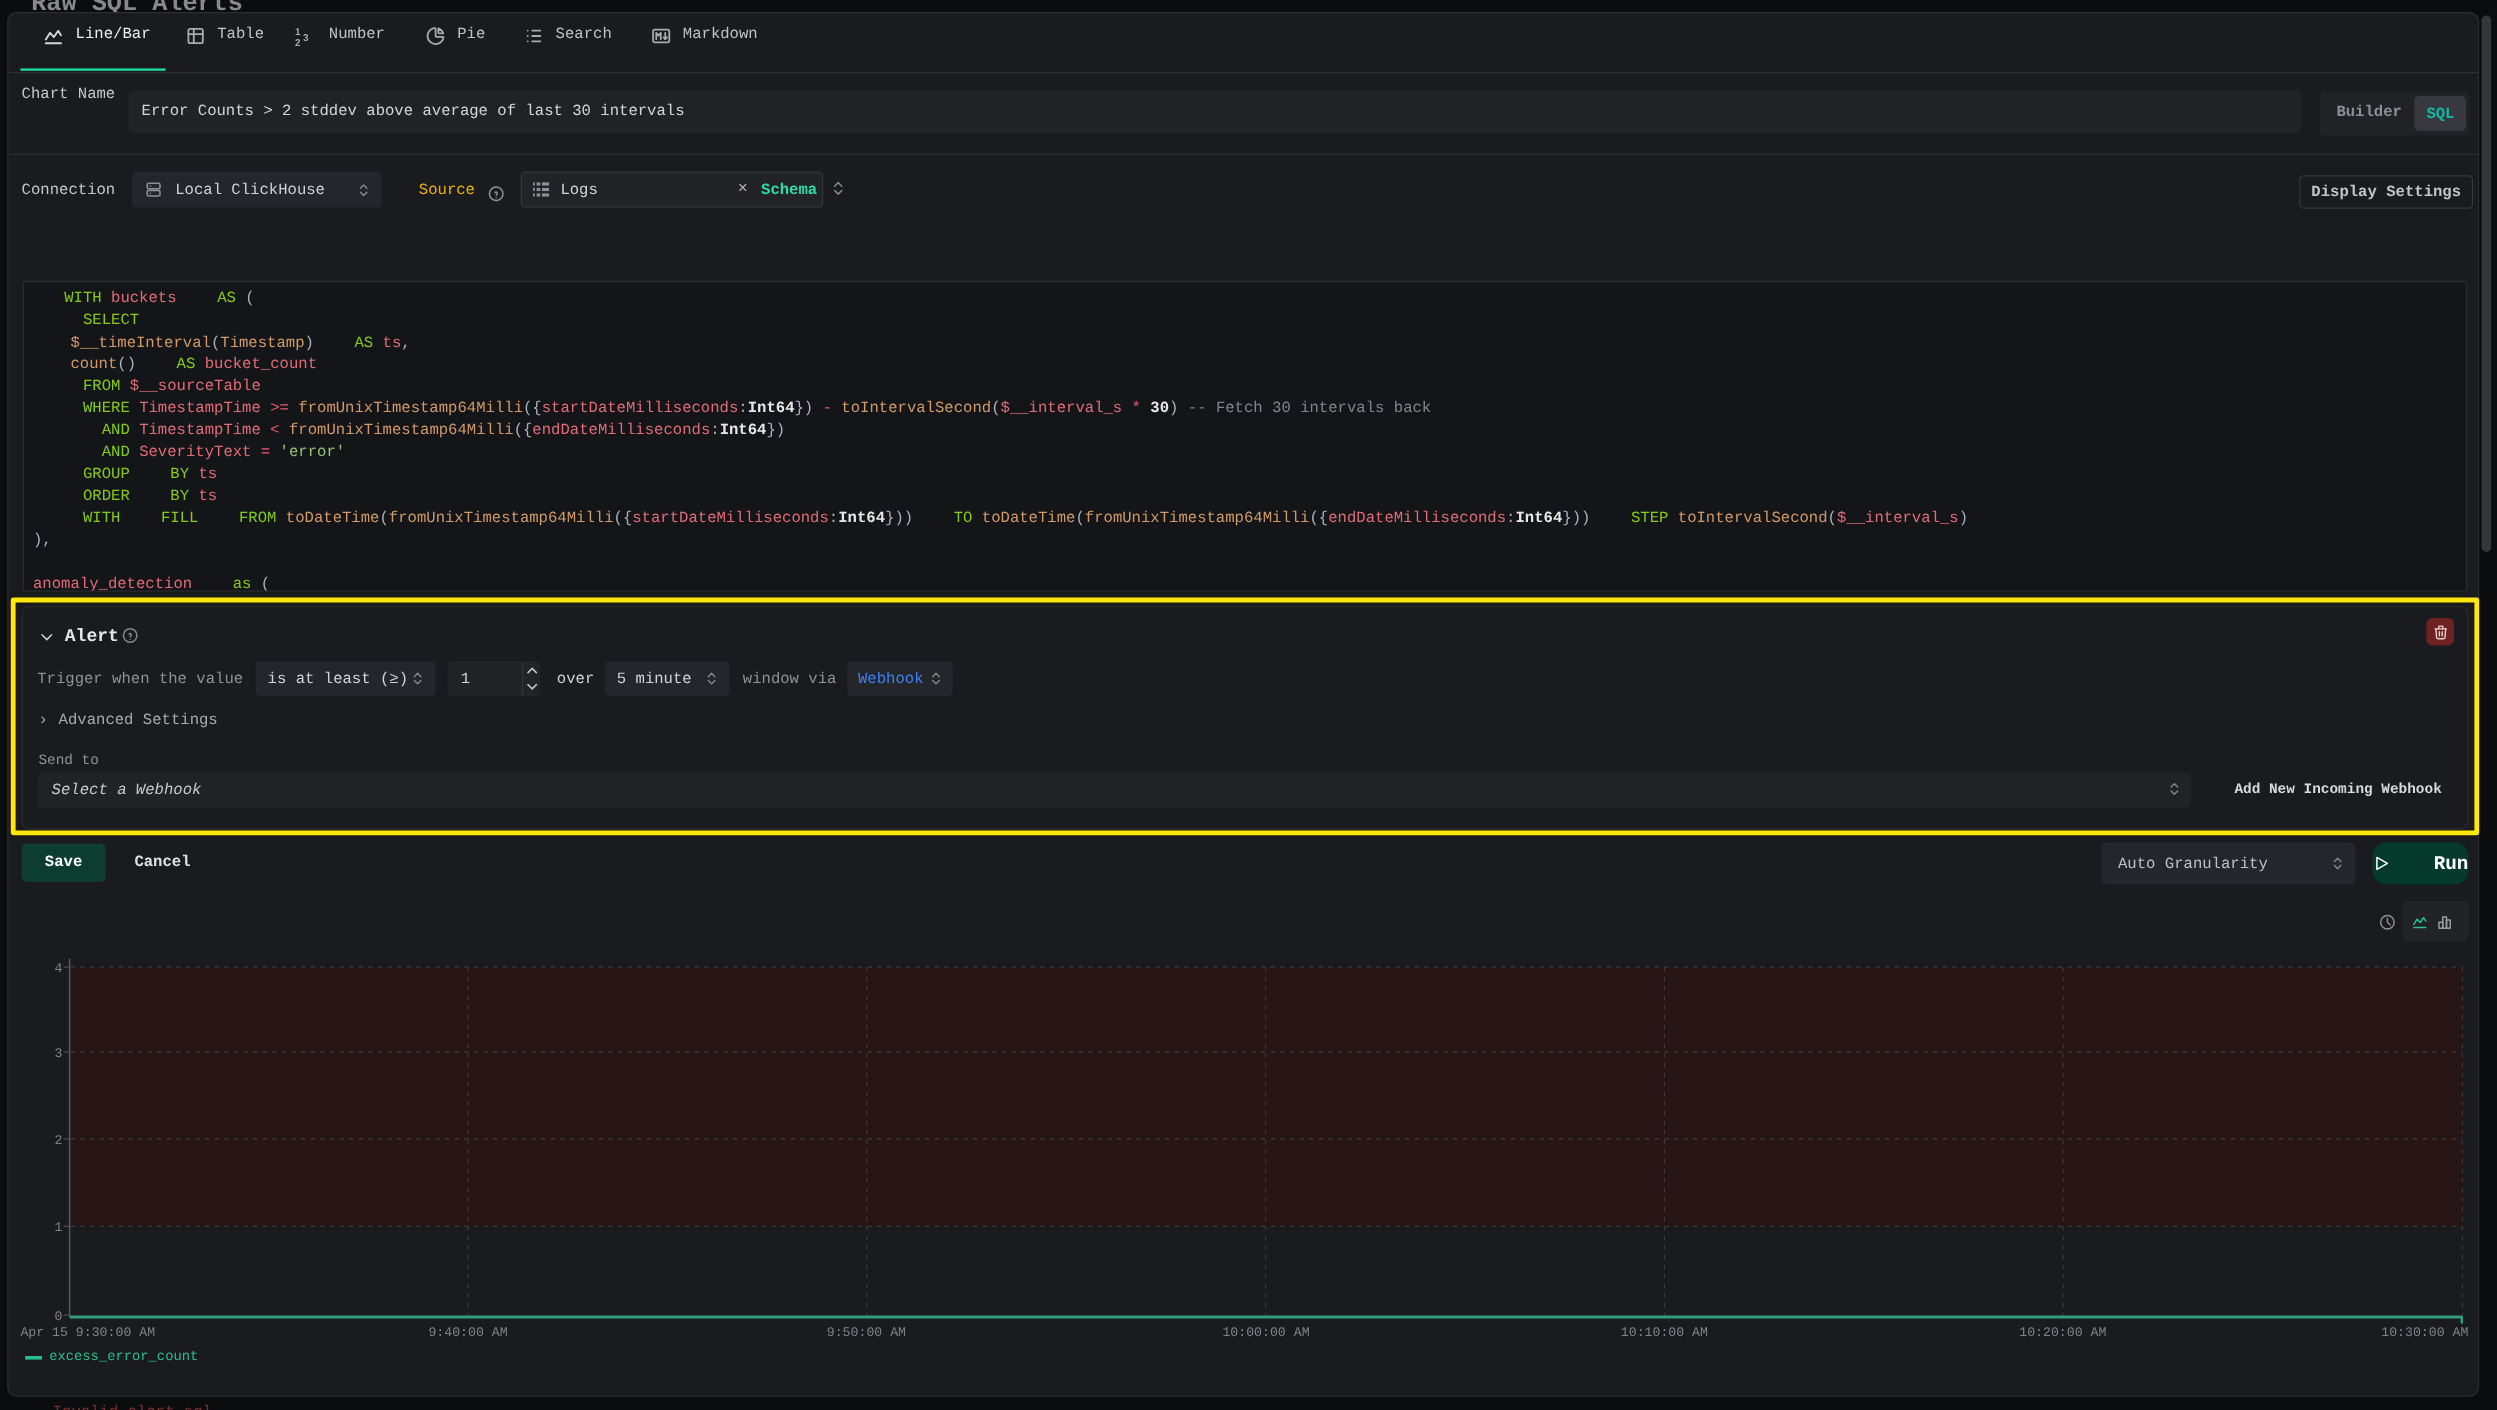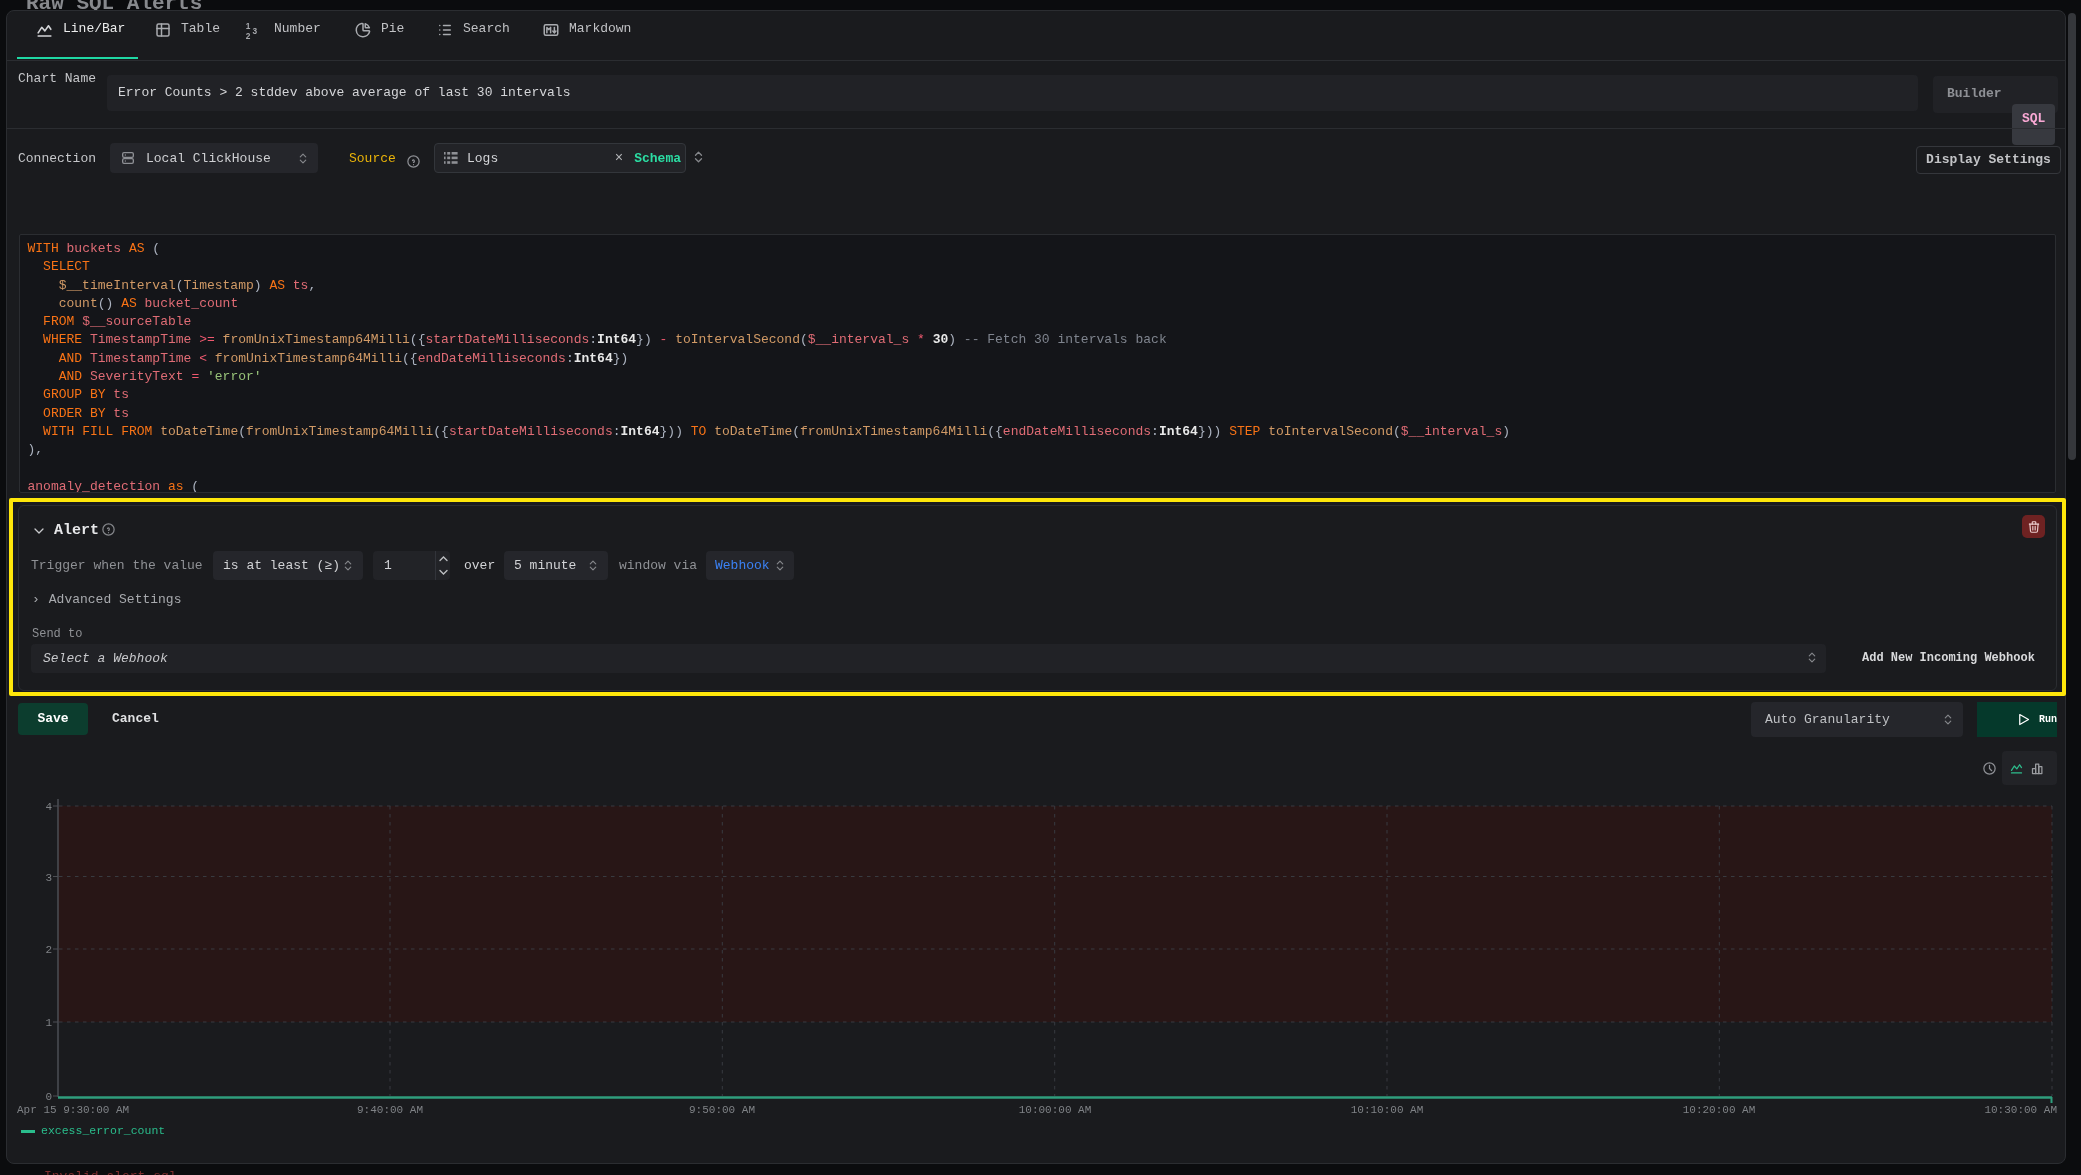--- a/index.html
+++ b/index.html
@@ -15,50 +15,50 @@
   color:#c1c2c5; font-size:13px; }
 .tab.active { color:#eceded; }
 .tab.active::after { content:""; position:absolute; left:-18px; right:-13px; bottom:0px; height:2px; background:#1fd8a4; }
 .tab svg { display:block; }
 
 .label { color:#c6c7ca; font-size:13px; }
 #nameInput { position:absolute; left:100px; top:64px; width:1811px; height:36px; background:#212226;
   border-radius:4px; color:#d4d5d8; font-size:13px; line-height:36px; padding-left:11px; }
 #segmented { position:absolute; left:1926px; top:65px; width:125px; height:37px; background:#212226; border-radius:4px; }
 #segmented .b1 { position:absolute; left:6px; top:0; height:36px; line-height:36px; color:#8e9095; font-size:13px; font-weight:700; padding:0 8px; }
-#segmented .b2 { position:absolute; left:79px; top:4px; height:41px; line-height:29px; background:#37393f; border-radius:4px; color:#f9a8d4; font-size:13px; font-weight:700; padding:0 10px;margin-top:24px; }
+#segmented .b2 { position:absolute; left:79px; top:4px; height:29px; line-height:29px; background:#37393f; border-radius:4px; color:#14b8a6; font-size:13px; font-weight:700; padding:0 10px; }
 #divider1 { position:absolute; left:0; top:117px; width:100%; height:1px; background:#2b2d31; }
 .sel { position:absolute; background:#25262b; border-radius:4px; color:#cfd0d3; font-size:13px; display:flex; align-items:center; }
 #dispBtn { position:absolute; left:1909px; top:135px; width:145px; height:28px; border:1px solid #35373c; border-radius:4px;
   color:#c3c4c7; font-size:13px; font-weight:700; text-align:center; line-height:26px; }
 #collapse1 { position:absolute; left:12px; top:173px; width:2037px; height:39px; background:#1b1c20; border:1px solid #2b2d31; border-radius:6px;
   color:#b9babd; font-size:13px; line-height:37px; padding-left:10px; }
 
 #editor { position:absolute; left:12px; top:223px; width:2037px; height:259px; background:#141519; border:1px solid #2b2d31; border-radius:2px;
   overflow:hidden; }
 #code { position:absolute; left:7.5px; top:5px; font-size:13px; line-height:18.3px; white-space:pre; color:#abb2bf; }
-.k { color:#f97316; } .v { color:#e06c75; } .f { color:#d19a66; } .o { color:#ef596f; }
+.k { color:#84cc16;margin-left:26px; } .v { color:#e06c75; } .f { color:#d19a66; } .o { color:#ef596f; }
 .n { color:#e8e8e8; font-weight:700; } .s { color:#98c379; } .c { color:#7f848e; }
 
 #alertOuter { position:absolute; left:2px; top:487px; width:2057px; height:197.5px; border:4px solid #ffe70a; border-radius:2px; }
 #alertCard { position:absolute; left:5px; top:3px; width:2039px; height:186px; background:#1a1b1e; border:1px solid #2b2d31; border-radius:6px; }
 
 .acRow { position:absolute; color:#8f9195; font-size:13px; }
 .trash { position:absolute; left:2003px; top:9px; width:23px; height:23px; background:#6e2222; border-radius:5px; }
 #webhookSel { position:absolute; left:12px; top:138px; width:1795px; height:29px; background:#212226; border-radius:4px;
   color:#c8c9cc; font-size:13px; line-height:29px; padding-left:12px;font-style:italic; }
 #addWebhook { position:absolute; left:1843px; top:138px; height:29px; line-height:29px; color:#d9dadc; font-size:12px; font-weight:700; }
 
 #saveBtn { position:absolute; left:11px; top:692px; width:70px; height:32px; background:#0c3d2e; border-radius:4px;
   color:#fff; font-weight:700; font-size:13px; text-align:center; line-height:32px; }
 #cancelBtn { position:absolute; left:105px; top:692px; height:32px; color:#e0e1e3; font-weight:700; font-size:13px; line-height:32px; }
 #granSel { position:absolute; left:1744px; top:691px; width:212px; height:35px; background:#25262b; border-radius:4px;
   color:#bfc1c4; font-size:13px; display:flex; align-items:center; }
-#runBtn { position:absolute; left:1970px; top:691px; width:80px; height:35px; background:#05392b; border-radius:0;
-  color:#fff; font-weight:700; font-size:10px; display:flex; align-items:center; justify-content:flex-end; gap:8px; }
+#runBtn { position:absolute; left:1970px; top:691px; width:80px; height:35px; background:#05392b; border-radius:12px;
+  color:#fff; font-weight:700; font-size:16px; display:flex; align-items:center; justify-content:space-between; gap:8px; }
 #chartIcons { position:absolute; left:1975px; top:740px; }
 #legend { position:absolute; left:14px; top:1113px; color:#2abd8c; font-size:11.5px; }
 #invalid { position:absolute; left:44px; top:1169px; color:#7e2e2e; font-size:13px; }
 #scrollthumb { position:absolute; left:2068px; top:13px; width:8px; height:447px; background:#35373b; border-radius:4px; }
 </style>
 </head>
 <body>
 <div id="heading">Raw SQL Alerts</div>
 <div id="panel">
   <div id="tabs">

